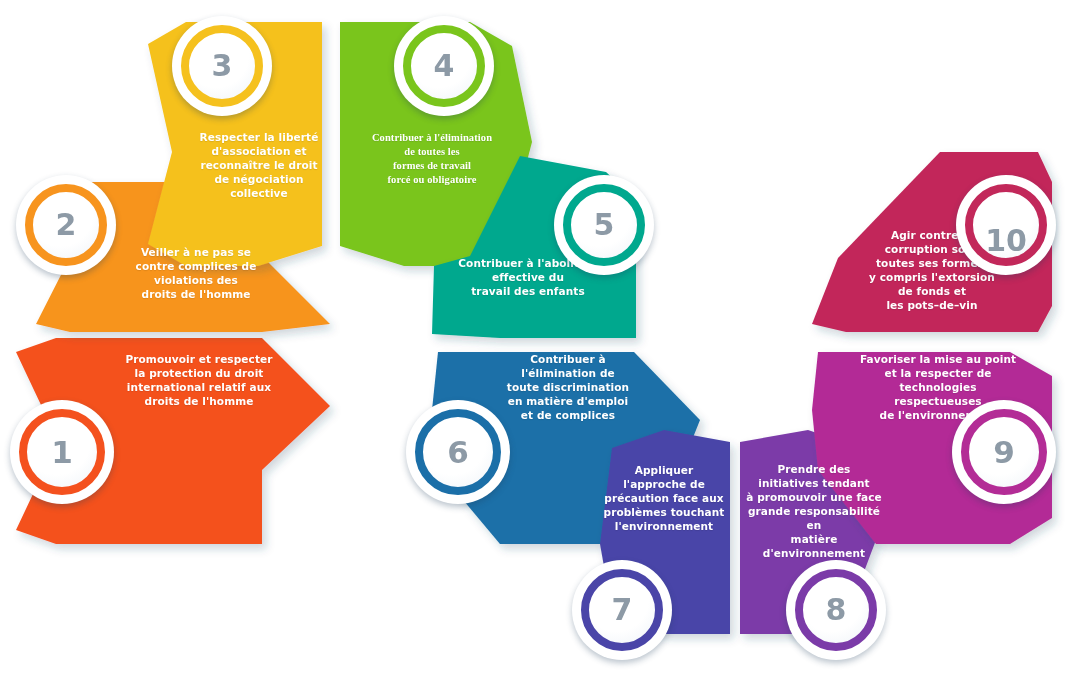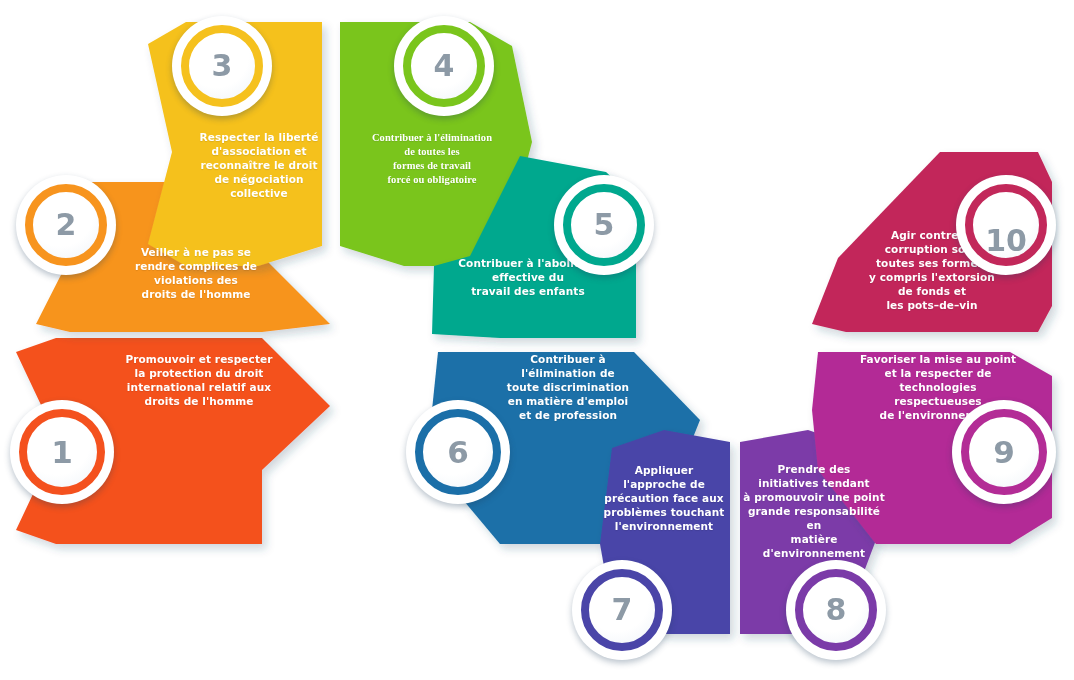--- a/index.html
+++ b/index.html
@@ -45,48 +45,48 @@
         <path d="M 838,258 L 940,152 L 1038,152 L 1052,182 L 1052,306 L 1038,332 L 846,332 L 812,324 Z" fill="#C2285A" filter="url(#softdrop)"></path>
       </g>
   </svg>
 
   <div id="labels-layer">
       <div class="seg-text" style="left: 108px; top: 352px; width: 182px; color: rgb(255, 255, 255);">Promouvoir et respecter
 la protection du droit
 international relatif aux
 droits de l'homme</div>
       <div class="seg-text" style="left: 106px; top: 245px; width: 180px; color: rgb(255, 255, 255);">Veiller à ne pas se
-rendre complices de
+contre complices de
 violations des
 droits de l'homme</div>
       <div class="seg-text" style="left: 186px; top: 130px; width: 146px; color: rgb(255, 255, 255);">Respecter la liberté
 d'association et
 reconnaître le droit
 de négociation
 collective</div>
       <div class="seg-text" style="left: 342px; top: 131px; width: 180px; color: rgb(255, 255, 255); font-family: Liberation Serif, serif;">Contribuer à l'élimination
 de toutes les
 formes de travail
 forcé ou obligatoire</div>
       <div class="seg-text" style="left: 430px; top: 256px; width: 196px; color: rgb(255, 255, 255);">Contribuer à l'abolition
 effective du
 travail des enfants</div>
       <div class="seg-text" style="left: 494px; top: 352px; width: 148px; color: rgb(255, 255, 255);">Contribuer à
 l'élimination de
 toute discrimination
 en matière d'emploi
-et de profession</div>
+et de complices</div>
       <div class="seg-text" style="left: 598px; top: 463px; width: 132px; color: rgb(255, 255, 255);">Appliquer
 l'approche de
 précaution face aux
 problèmes touchant
 l'environnement</div>
       <div class="seg-text" style="left: 740px; top: 462px; width: 148px; color: rgb(255, 255, 255);">Prendre des
 initiatives tendant
-à promouvoir une point
+à promouvoir une face
 grande responsabilité en
 matière d'environnement</div>
       <div class="seg-text" style="left: 842px; top: 352px; width: 192px; color: rgb(255, 255, 255);">Favoriser la mise au point
 et la respecter de
 technologies
 respectueuses
 de l'environnement</div>
       <div class="seg-text" style="left: 850px; top: 228px; width: 164px; color: rgb(255, 255, 255);">Agir contre la
 corruption sous
 toutes ses formes,

